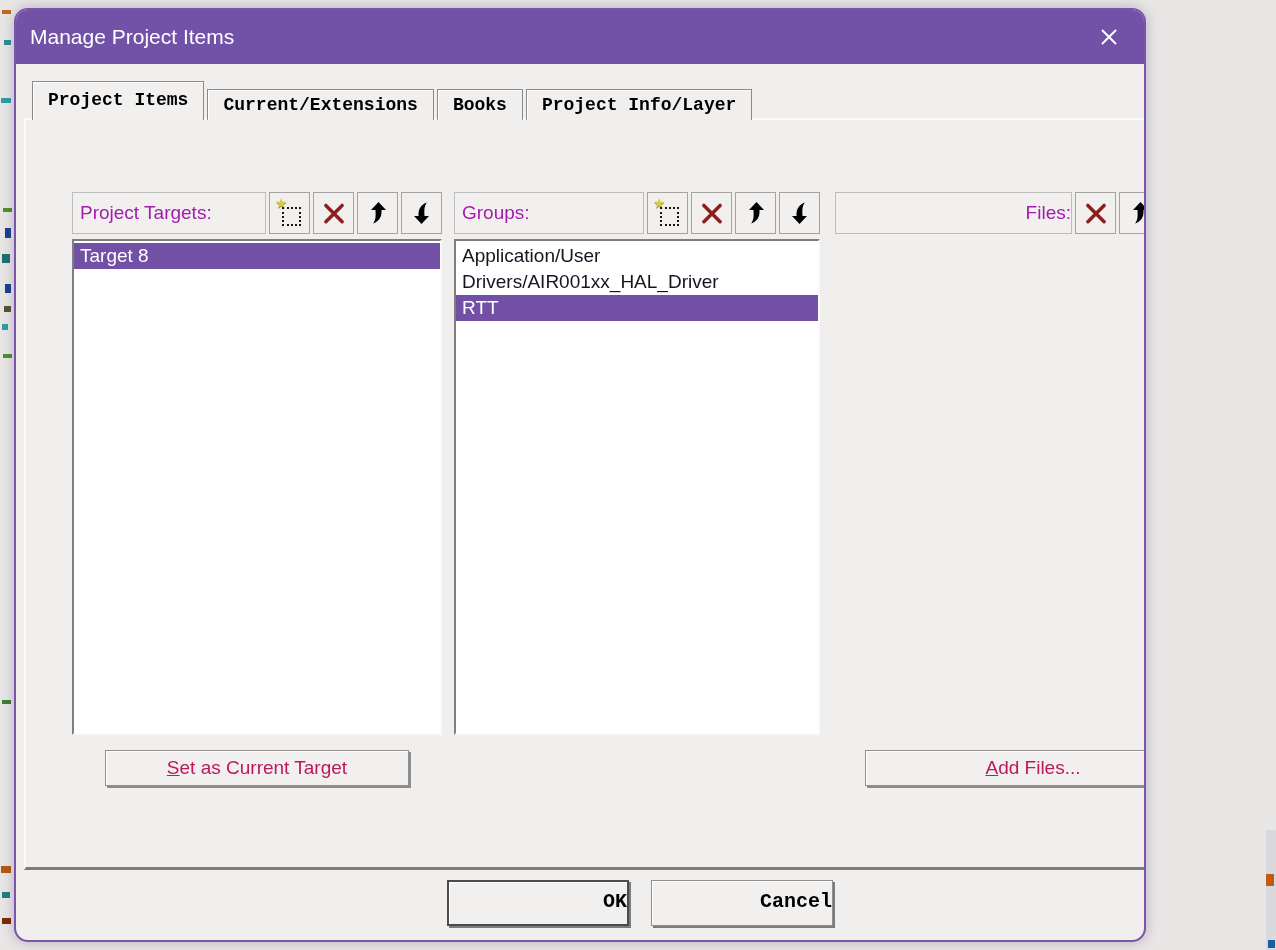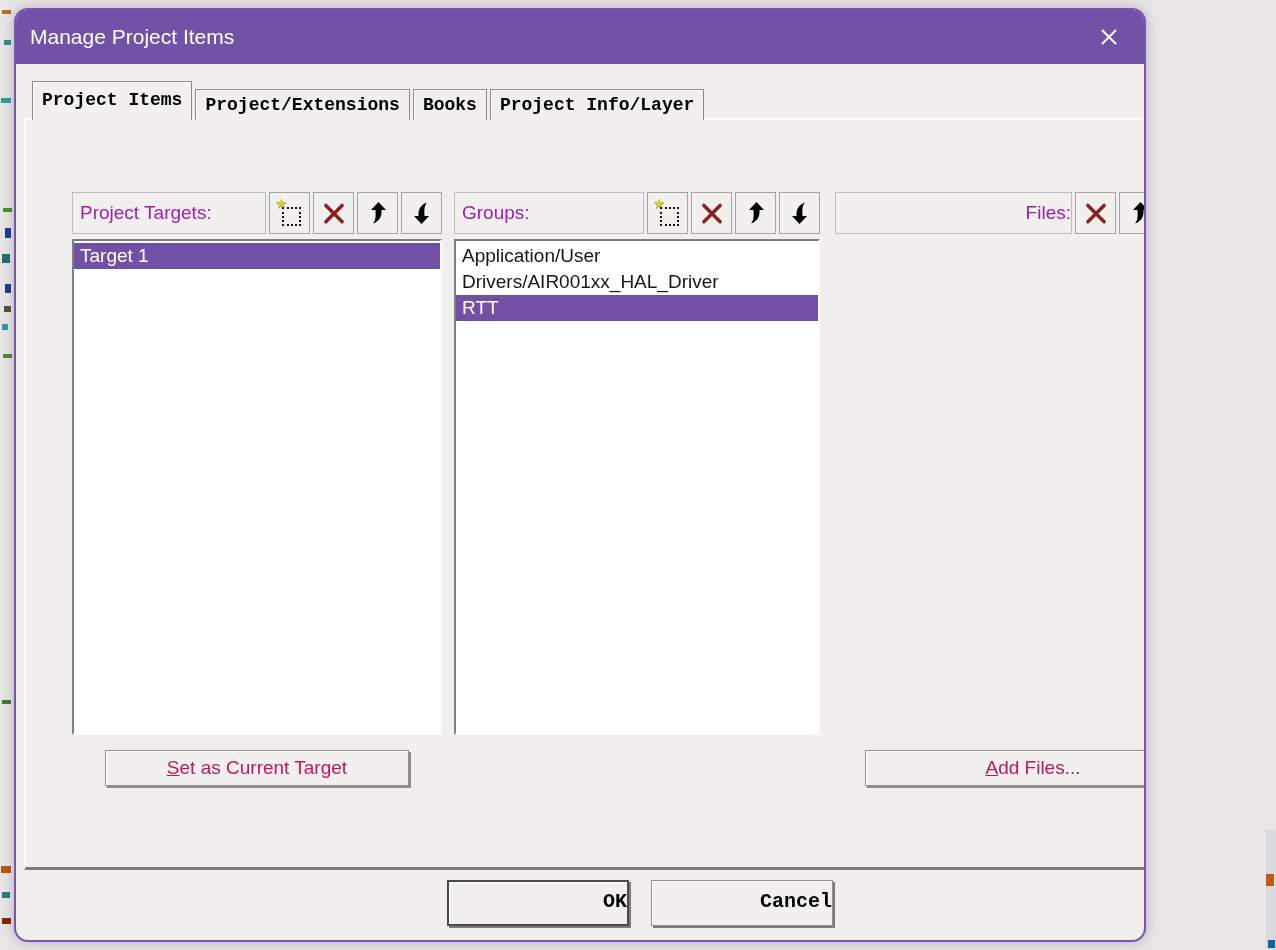--- a/index.html
+++ b/index.html
@@ -23,21 +23,21 @@
   }
   .title{position:absolute;left:14px;top:0;line-height:54px;font-size:21px;}
   .close-btn{
     position:absolute;top:12px;right:20px;width:30px;height:30px;
     display:flex;align-items:center;justify-content:center;cursor:pointer;
   }
 
   .tabs{position:absolute;left:16px;top:72px;height:38px;display:flex;align-items:flex-end;z-index:3;}
   .tab{
     font-family:"Liberation Mono",monospace;font-size:18px;font-weight:700;color:#000;
-    padding:0 9px;height:30px;line-height:30px;background:#f0efee;
+    padding:0 15px;height:30px;line-height:30px;background:#f0efee;
     border:1px solid #8a8a8a;border-bottom:none;margin-right:3px;
     box-shadow:inset 1px 1px 0 #ffffff;white-space:nowrap;text-align:center;
   }
   .tab.active{height:38px;line-height:36px;background:#f1f0ef;}
 
   .tab-panel{
     position:absolute;left:8px;top:108px;width:1232px;height:752px;
     box-sizing:border-box;background:#f0efee;
     border-top:2px solid #fbfbfb;border-left:2px solid #fbfbfb;
     border-right:2px solid #8d8d8d;border-bottom:3px solid #7b7b7b;
@@ -123,21 +123,21 @@
     <span class="title">Manage Project Items</span>
     <div class="close-btn">
       <svg width="26" height="26" viewBox="0 0 26 26">
         <path d="M6 6 L20 20 M20 6 L6 20" stroke="#ffffff" stroke-width="2" fill="none"></path>
       </svg>
     </div>
   </div>
 
   <div class="tabs">
       <div class="tab active">Project Items</div>
-      <div class="tab">Project/Extensions</div>
+      <div class="tab">Current/Extensions</div>
       <div class="tab">Books</div>
       <div class="tab">Project Info/Layer</div>
     </div>
 
   <div class="tab-panel">
 
     <div class="panel-header c1">
       <div class="hdr-label">Project Targets:</div>
       <div class="tool-btn">
         <span class="ni">
@@ -155,21 +155,21 @@
             <path d="M12.5 1 L20 9 L15.5 9 L15.5 11 C15.5 16 13 20.5 7 22.5 C10.5 18.5 9.5 13 9.5 9 L5 9 Z" fill="#000"></path>
           </svg>
       </div>
       <div class="tool-btn">
         <svg width="24" height="24" viewBox="0 0 24 24">
             <path d="M12.5 1 L20 9 L15.5 9 L15.5 11 C15.5 16 13 20.5 7 22.5 C10.5 18.5 9.5 13 9.5 9 L5 9 Z" fill="#000" transform="rotate(180 12 12)"></path>
           </svg>
       </div>
     </div>
     <div class="listbox c1">
-        <div class="list-row selected">Target 1</div>
+        <div class="list-row selected">Target 8</div>
       </div>
 
     <div class="panel-header c2">
       <div class="hdr-label">Groups:</div>
       <div class="tool-btn">
         <span class="ni">
             <span class="ni-star">★</span>
             <span class="ni-box"></span>
           </span>
       </div>

